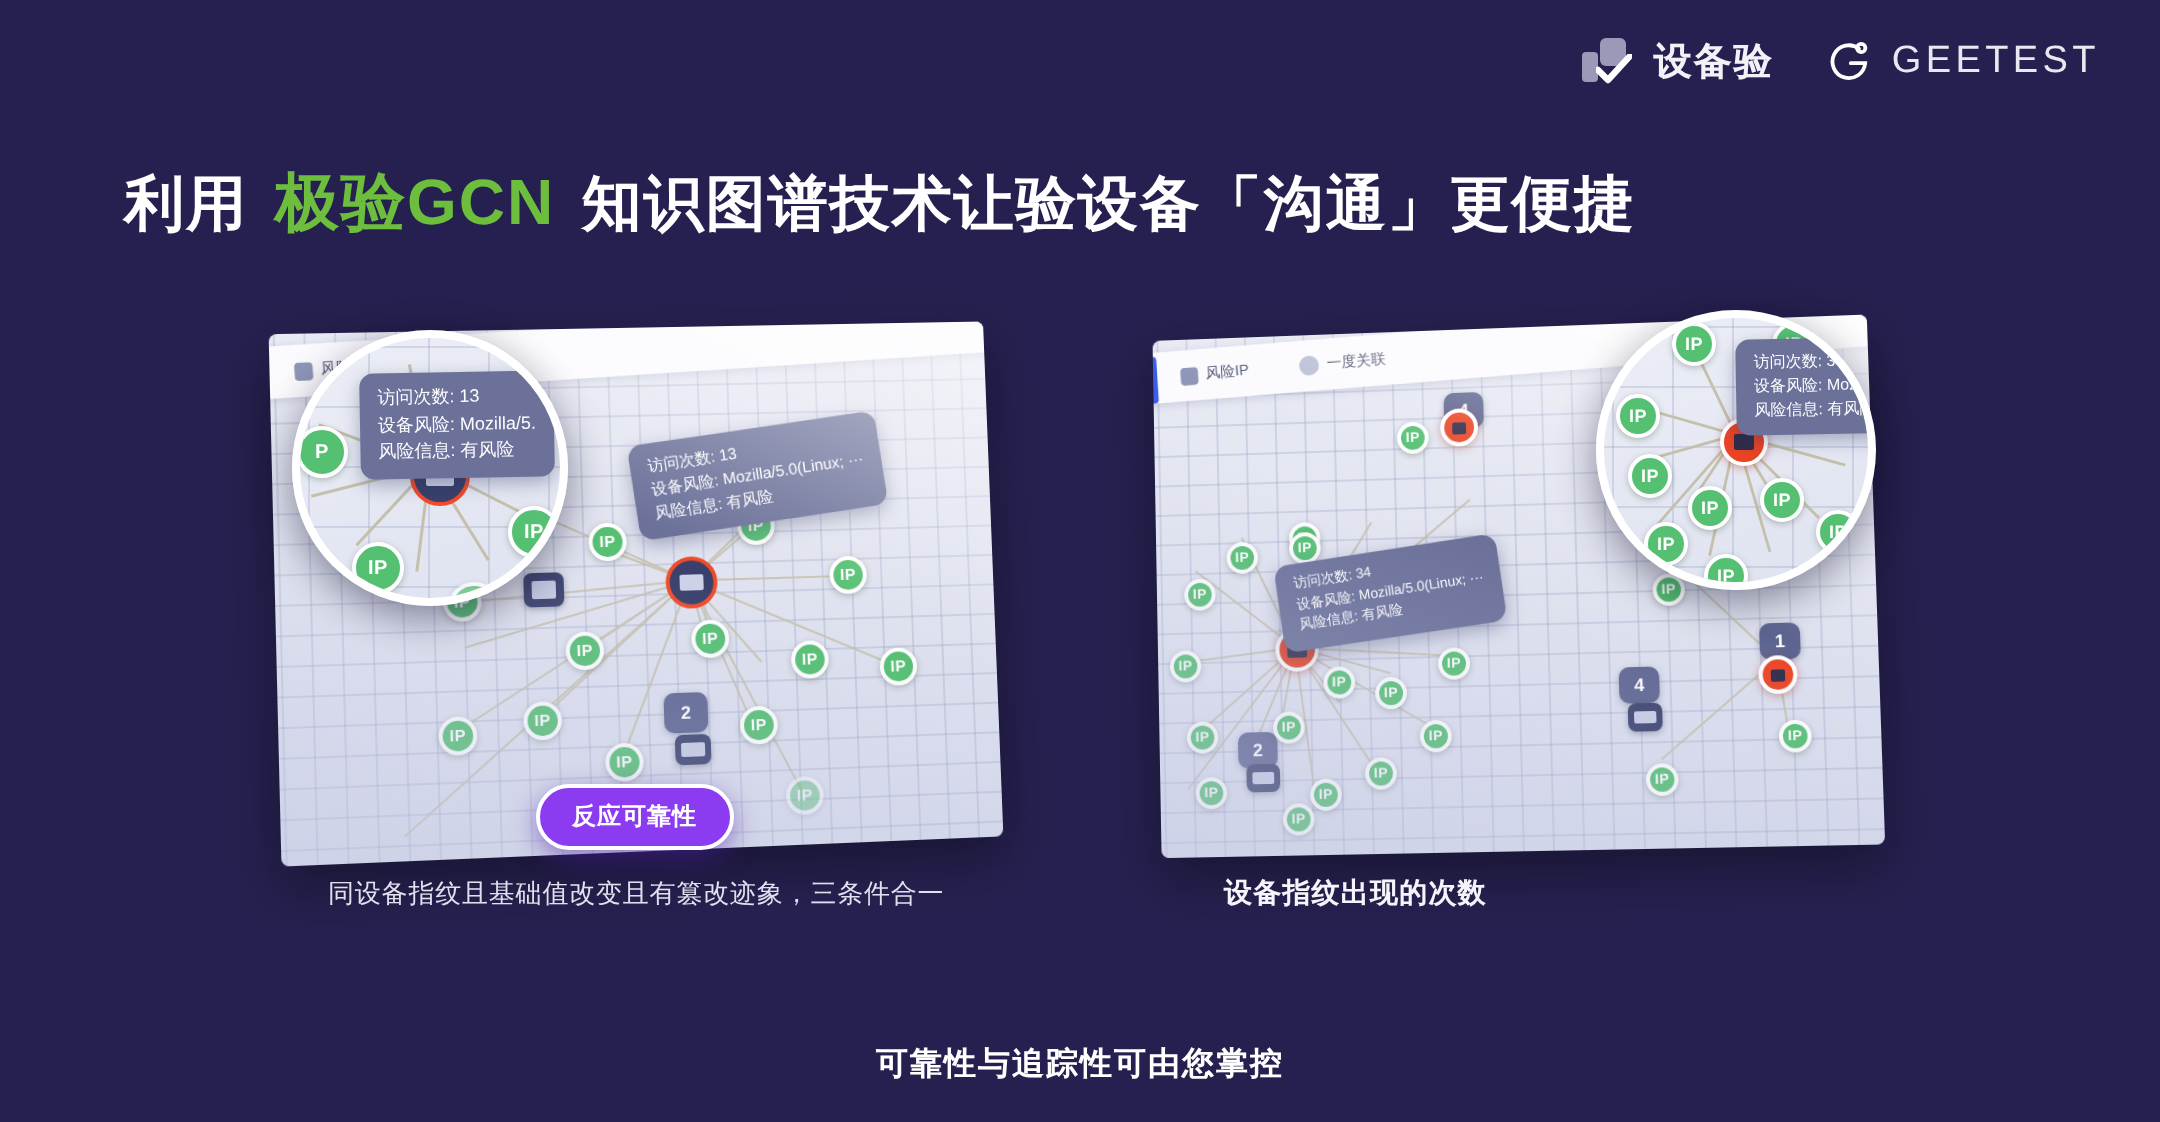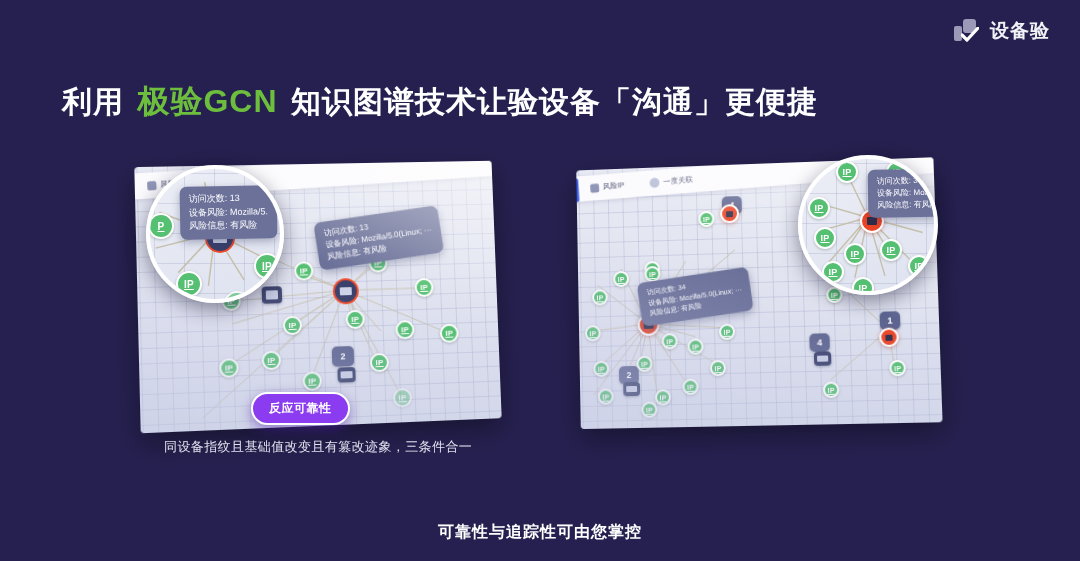--- a/index.html
+++ b/index.html
@@ -70,21 +70,21 @@
     display:flex; align-items:center; gap:26px; padding-left:26px;
     box-shadow:0 1px 4px rgba(90,95,140,.22);
   }
   .panel.right .toolbar { padding-left:14px; }
   .tb-blue { position:absolute; left:0; top:2px; width:16px; height:24px; background:#3b5de7; border-radius:2px; }
   .tb-item { display:flex; align-items:center; gap:4px; font-size:7.5px; color:#4e5272; white-space:nowrap; }
   .tb-dot { width:10px; height:10px; border-radius:50%; background:#b8bed6; display:inline-block; }
   .tb-thumb { width:9px; height:9px; background:#8e95b6; border-radius:2px; }
 
   
-  .node { position:absolute; border-radius:50%; display:flex; align-items:center; justify-content:center;text-decoration:underline; }
+  .node { position:absolute; border-radius:50%; display:flex; align-items:center; justify-content:center; }
   .node-ip {
     background:#55c072; border:2.5px solid #ffffff;
     color:#fff; font-size:8px; font-weight:bold; letter-spacing:.3px;
     box-shadow:0 1px 3px rgba(40,70,50,.3);
   }
   .node-dev {
     background:#38406b; border-radius:4px;
     box-shadow:0 1px 3px rgba(30,35,70,.35);
   }
   .node-dev .scr { width:62%; height:48%; margin:auto; background:#c9cee6; border-radius:1px; }
@@ -154,20 +154,27 @@
     <span class="devicon">
       <span class="sq-a"></span>
       <span class="sq-b"></span>
       <svg class="chk" viewBox="0 0 18 15">
         <path d="M1 8 L6 13 L17 1" fill="none" stroke="#ffffff" stroke-width="3.2" stroke-linecap="round" stroke-linejoin="round"></path>
       </svg>
     </span>
     <span class="brand-label">设备验</span>
   </div>
 
+  <div class="geetest-group">
+    <svg width="24" height="24" viewBox="0 0 24 24">
+      <path d="M16.5 5.4 A8.2 8.2 0 1 0 19.6 12.6 L12.4 12.6" fill="none" stroke="#ffffff" stroke-width="1.9" stroke-linecap="round"></path>
+      <circle cx="17.6" cy="5.0" r="2.1" fill="none" stroke="#ffffff" stroke-width="1.9"></circle>
+    </svg>
+    <span class="geetest-text">GEETEST</span>
+  </div>
 
 </div>
 
 <div class="headline">
   <span>利用</span>
   <span class="accent">极验GCN</span>
   <span>知识图谱技术让验设备「沟通」更便捷</span>
 </div>
 
 <div class="panels">
@@ -300,21 +307,21 @@
       <div class="node node-ring" style="left:55px; top:54px; width:30px; height:30px;">
           <div class="scr"></div>
         </div>
       <div class="tip flat" style="left:30px; top:17px; font-size:9px;">
         <div>访问次数: 13</div>
         <div>设备风险: Mozilla/5.</div>
         <div>风险信息: 有风险</div>
       </div>
     </div>
 
-    <div class="pill" style="left:111px; top:229px;">反应可靠性</div>
+    <div class="pill" style="left:128px; top:229px;">反应可靠性</div>
   </div>
 
   <div class="panel right">
     <div class="board">
       <div class="grid-bg"></div>
 
       <div class="toolbar">
         <span class="tb-blue"></span>
         <span class="tb-item" style="margin-left:14px;">
           <span class="tb-thumb"></span>
@@ -505,15 +512,16 @@
 
   </div>
 
 </div>
 
 <div class="caption left">
   <div class="cap-sub">同设备指纹且基础值改变且有篡改迹象，三条件合一</div>
 </div>
 
 <div class="caption right">
+  <div class="cap-title">设备指纹出现的次数</div>
 </div>
 
 <div class="footline">可靠性与追踪性可由您掌控</div>
 
 </body></html>

